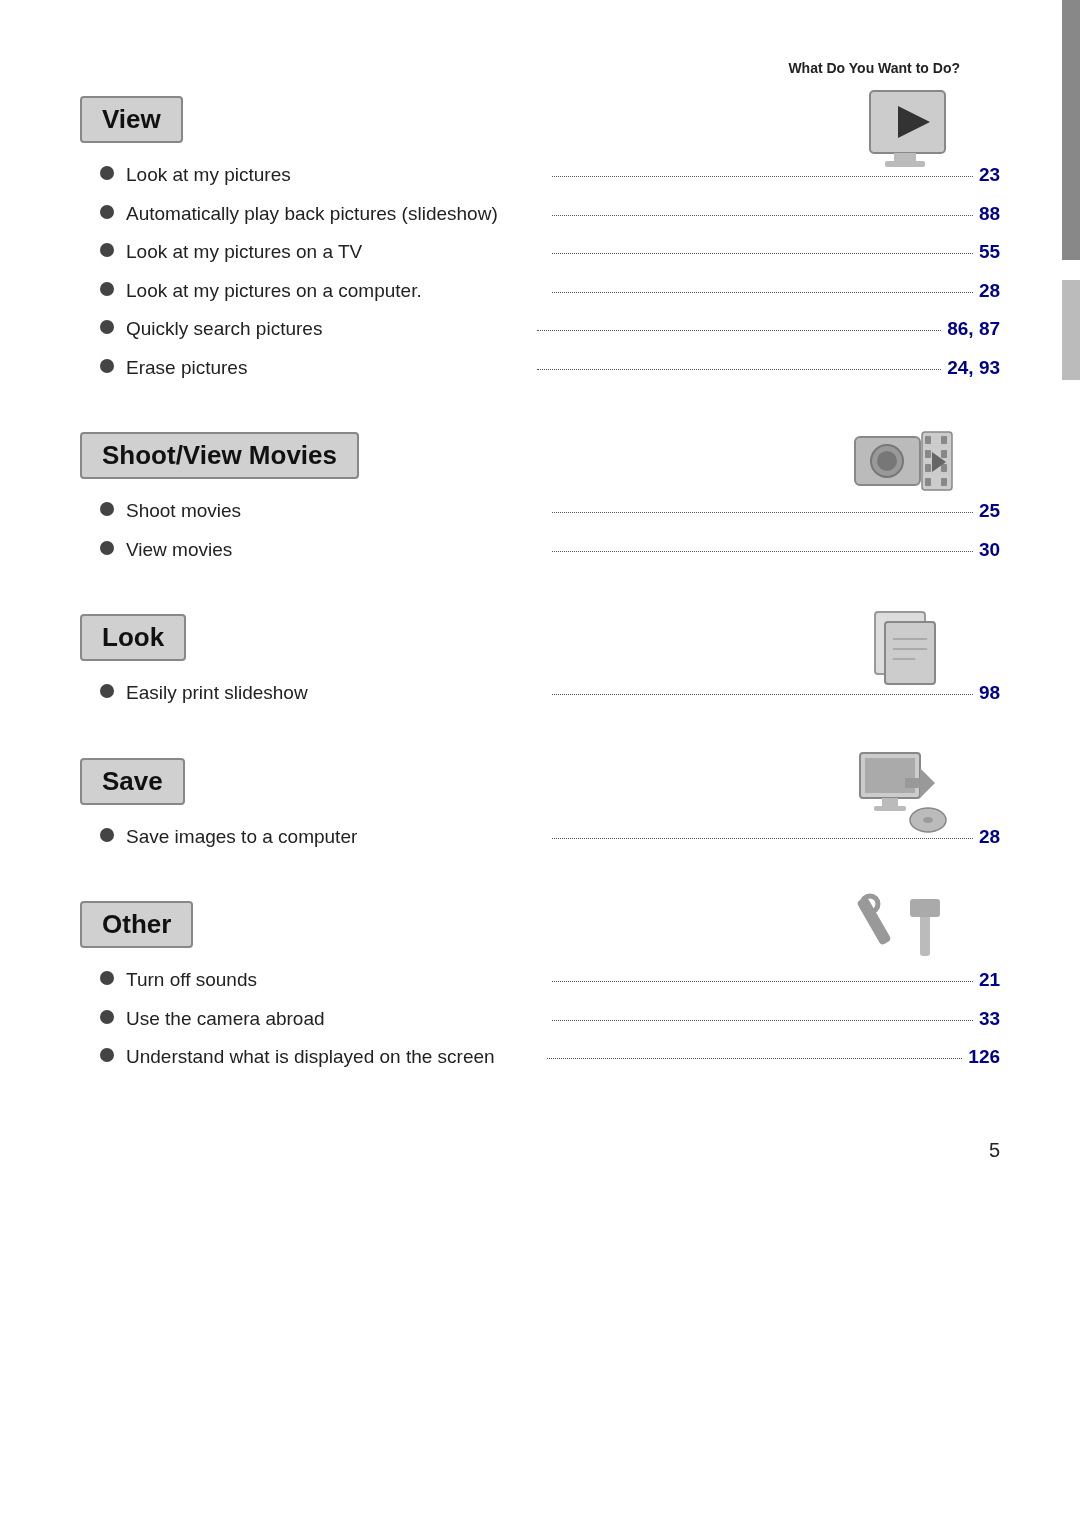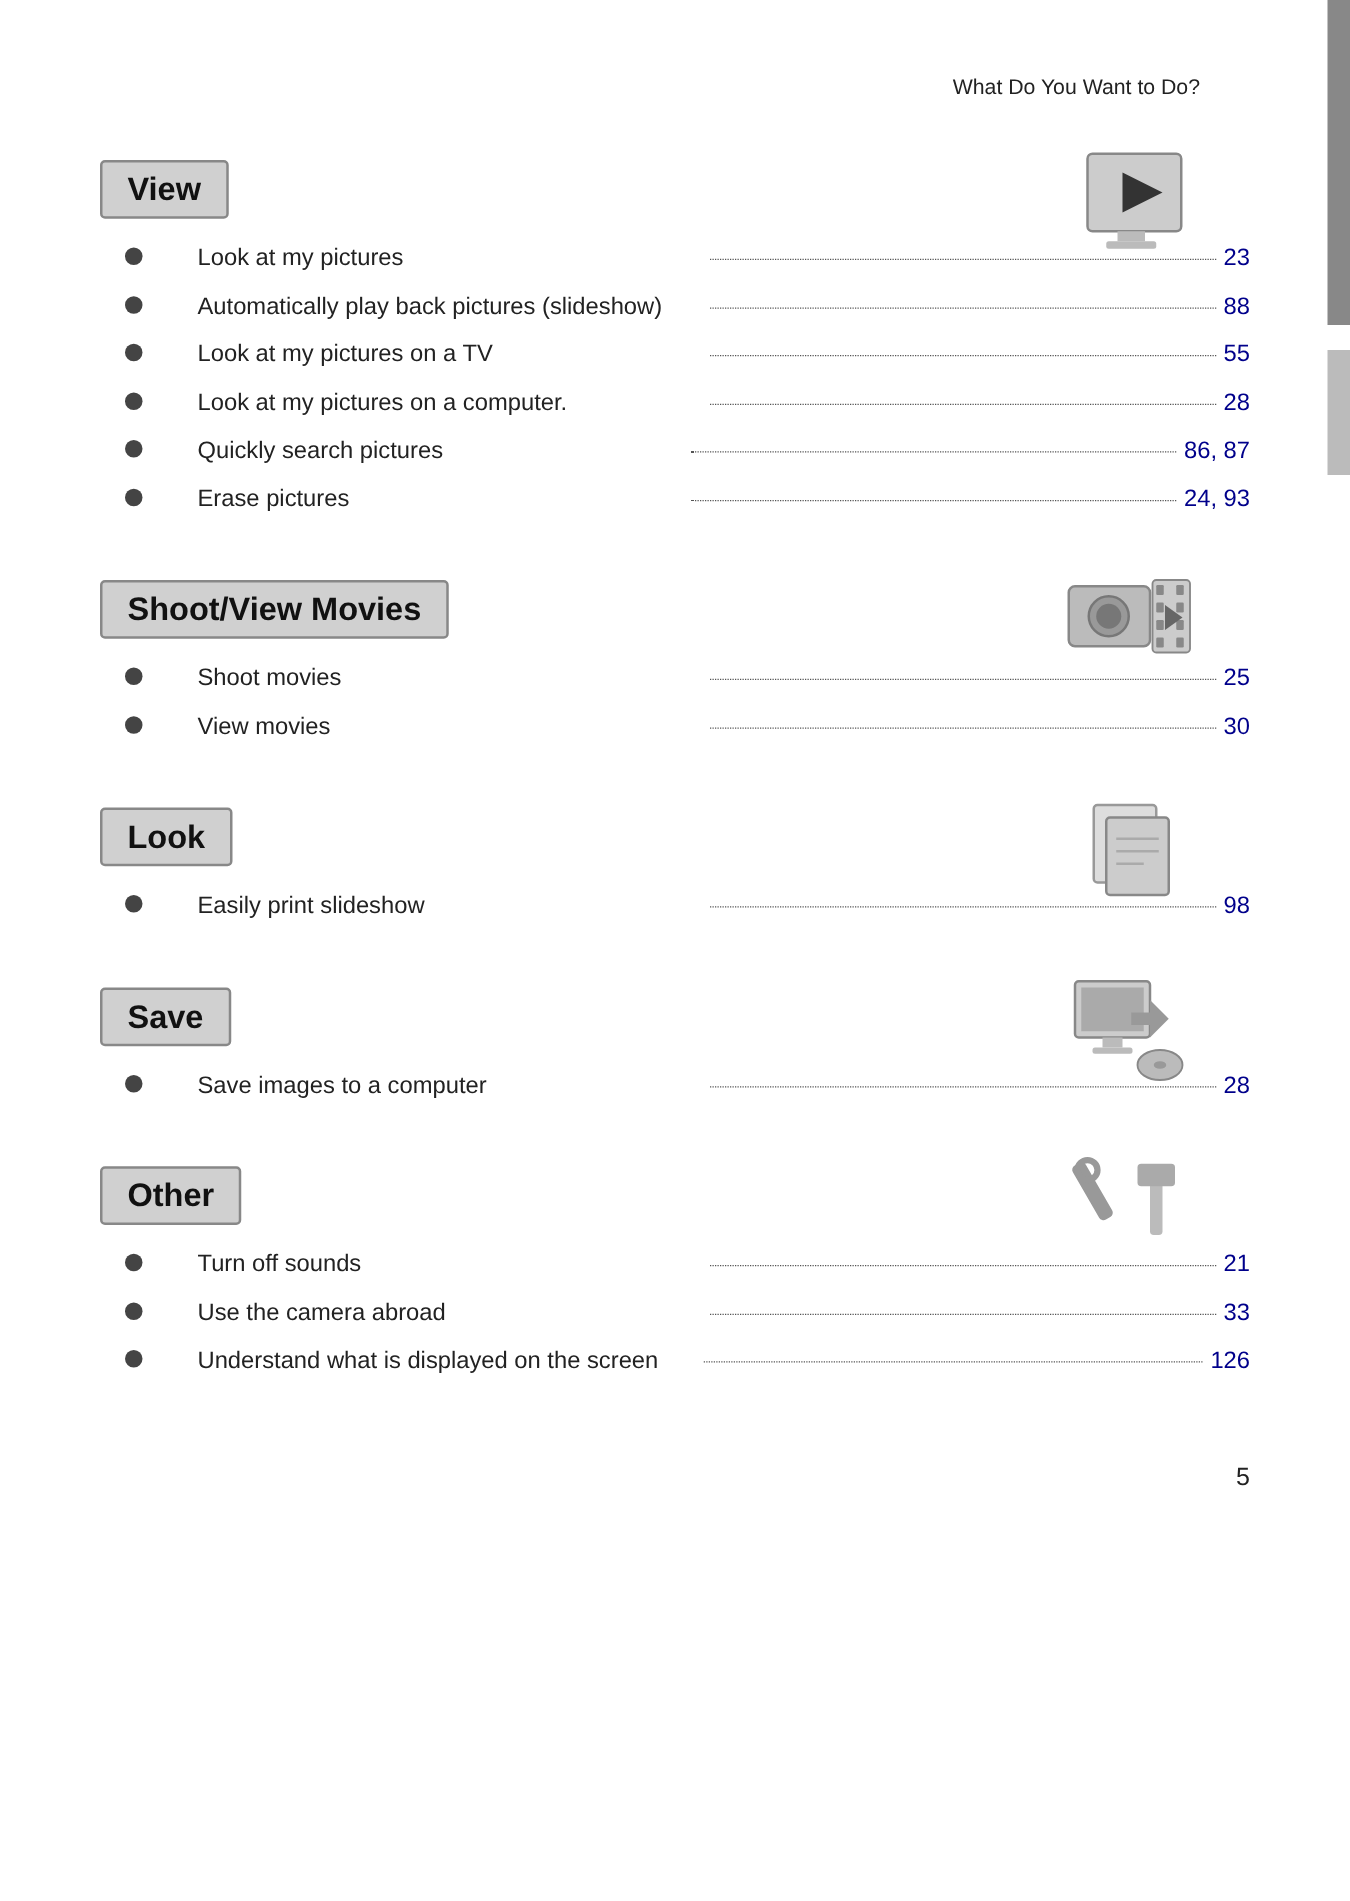--- a/index.html
+++ b/index.html
@@ -15,23 +15,23 @@
     }
 
     .page-container {
       padding: 60px 80px 80px 80px;
       position: relative;
     }
 
     
     .top-header {
       text-align: right;
-      font-weight: normal;
-      font-size: 17px;
-      margin-bottom: 48px;
+      font-weight: bold;
+      font-size: 14px;
+      margin-bottom: 20px;
       padding-right: 40px;
     }
 
     
     .section {
       margin-bottom: 50px;
       position: relative;
     }
 
     
@@ -79,36 +79,35 @@
       height: 14px;
       background: #444;
       border-radius: 50%;
       margin-right: 12px;
       margin-top: 5px;
       flex-shrink: 0;
     }
 
     .item-text {
       flex: 1;
-      margin-left: 32px;
     }
 
     .dots {
       display: inline-block;
       flex: 1;
       border-bottom: 1px dotted #555;
       margin: 0 6px;
       position: relative;
       top: -4px;
       min-width: 40px;
     }
 
     .page-num {
       color: #00008B;
-      font-weight: normal;
+      font-weight: bold;
       white-space: nowrap;
     }
 
     .item-line {
       display: flex;
       align-items: baseline;
       width: 100%;
     }
 
     

